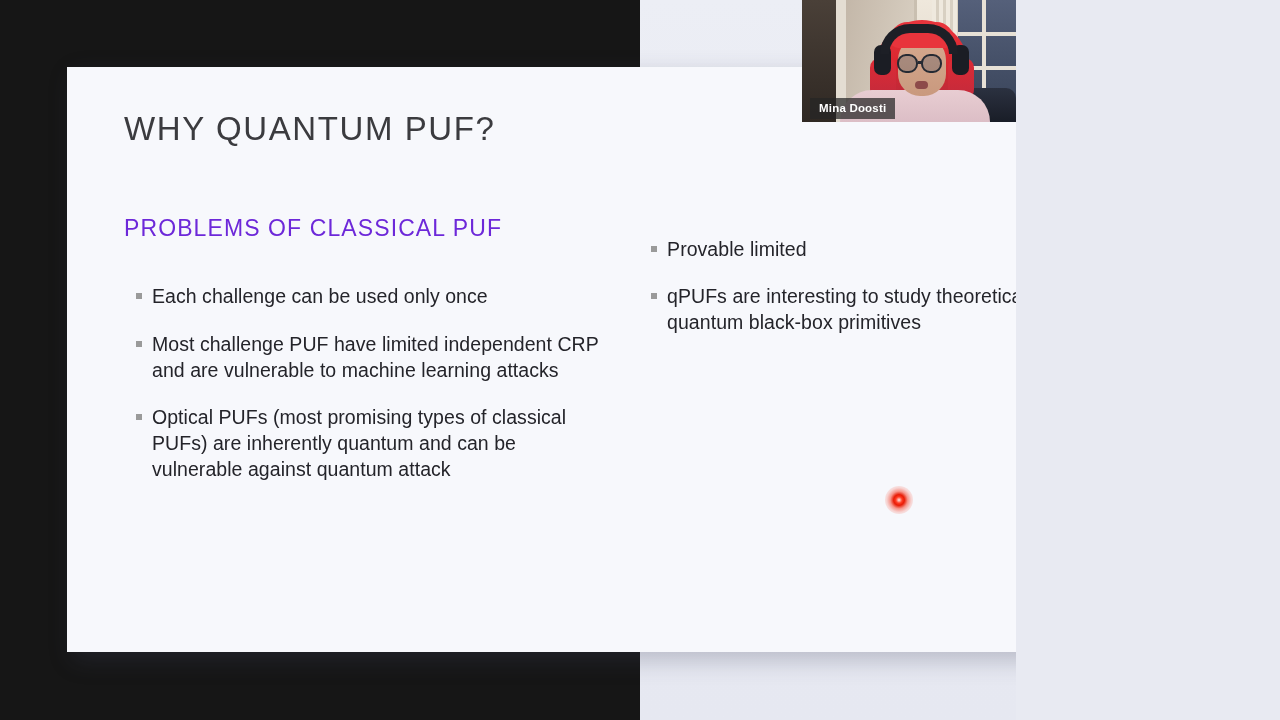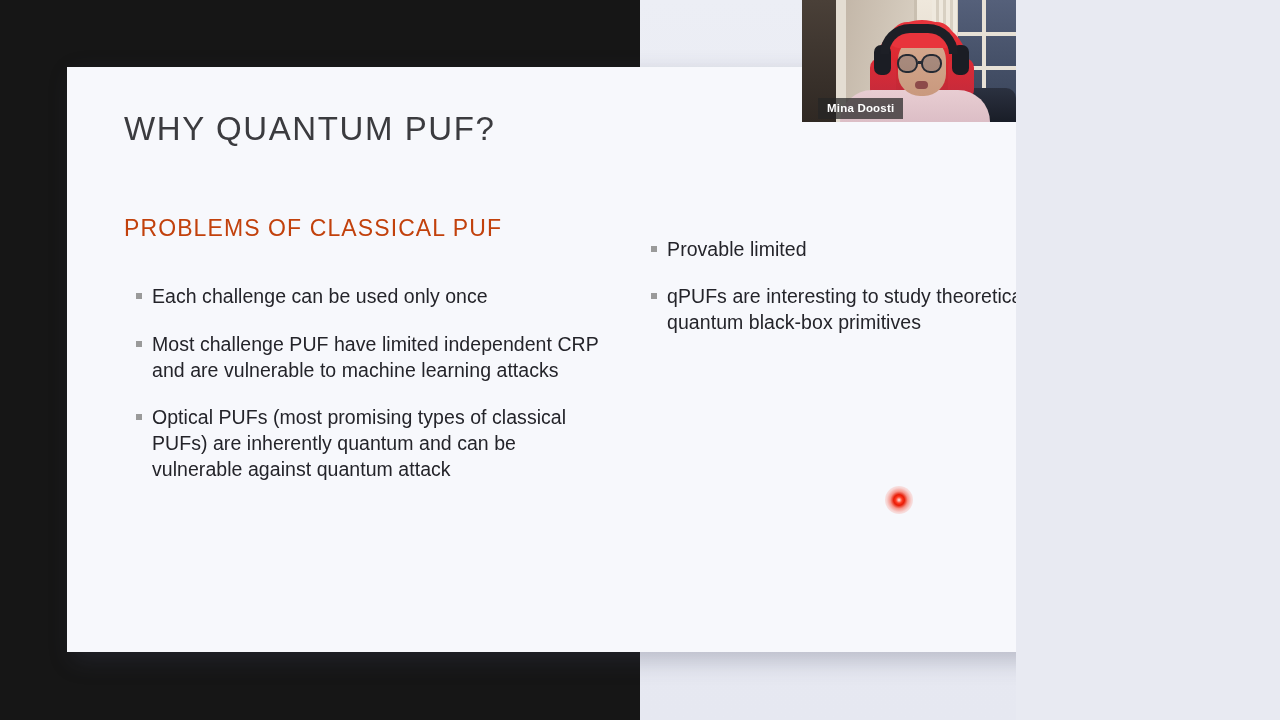--- a/index.html
+++ b/index.html
@@ -75,21 +75,21 @@
     box-sizing: border-box;
   }
 
   .column.left  { width: 556px; padding-right: 24px; }
   .column.right { width: 560px; }
 
   .col-heading {
     font-size: 23px;
     font-weight: 300;
     letter-spacing: 1.1px;
-    color: #c2410c;
+    color: #6d28d9;
     margin: 0 0 42px 0;
     line-height: 1.2;
     white-space: nowrap;
   }
 
   ul.bullets {
     list-style: none;
     margin: 12px;
     padding: 0;
   }
@@ -284,21 +284,21 @@
   .mouth {
     position: absolute;
     left: 113px; top: 81px;
     width: 13px; height: 8px;
     background: #8d4a4a;
     border-radius: 6px;
   }
 
   #webcam-name {
     position: absolute;
-    left: 16px;
+    left: 8px;
     bottom: 3px;
     padding: 3px 9px 4px 9px;
     background: rgba(38, 38, 38, 0.72);
     color: #ffffff;
     font-size: 11.5px;
     font-weight: bold;
     letter-spacing: 0.2px;
     font-family: "Liberation Sans", sans-serif;
     line-height: 1.25;
     white-space: nowrap;

